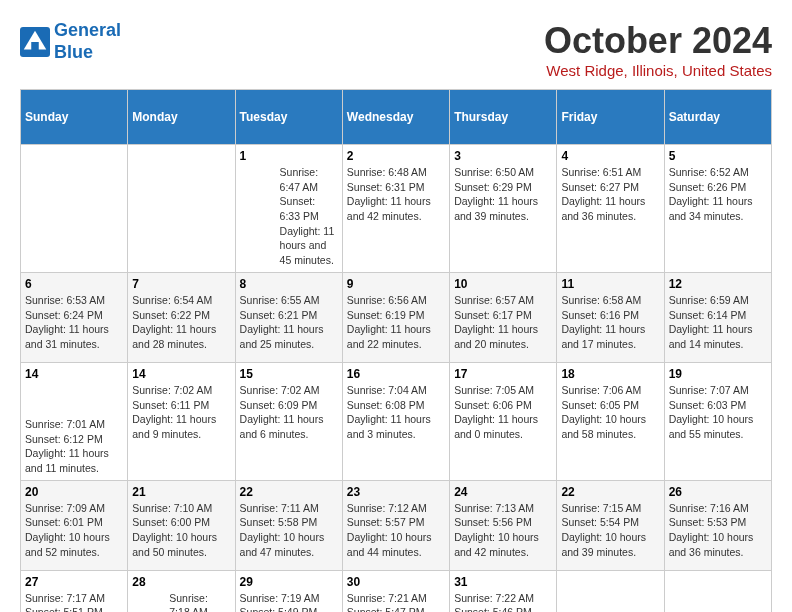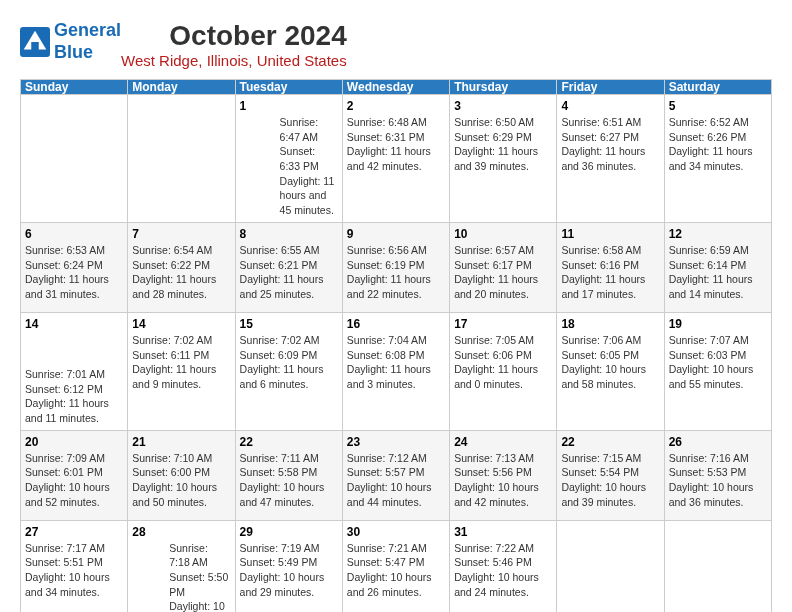--- a/index.html
+++ b/index.html
@@ -5,20 +5,21 @@
     * { box-sizing: border-box; margin: 0; padding: 0; }
     body {
       font-family: Arial, sans-serif;
       background: #fff;
       width: 792px;
       min-height: 612px;
       padding: 20px;
     }
     .header {
       display: flex;
+      justify-content: space-between;
       align-items: flex-start;
       margin-bottom: 10px;
     }
     .logo {
       display: flex;
       align-items: center;
     }
     .logo-text {
       font-size: 18px;
       font-weight: bold;
@@ -30,37 +31,37 @@
     }
     .logo-icon {
       width: 30px;
       height: 30px;
       margin-right: 4px;
     }
     .title-block {
       text-align: right;
     }
     .month-title {
-      font-size: 28px;
+      font-size: 36px;
       font-weight: bold;
       color: #333;
     }
     .location {
       font-size: 15px;
       color: #b91c1c;
     }
     table {
       width: 100%;
       border-collapse: collapse;
       font-size: 11px;
     }
     thead tr th {
       background-color: #2a7abf;
       color: #fff;
-      padding: 0 4px;
+      padding: 20px 4px;
       text-align: left;
       font-size: 12px;
       border: 1px solid #ccc;
     }
     tbody tr td {
       border: 1px solid #ccc;
       vertical-align: top;
       padding: 4px;
       min-height: 80px;
       height: 90px;

